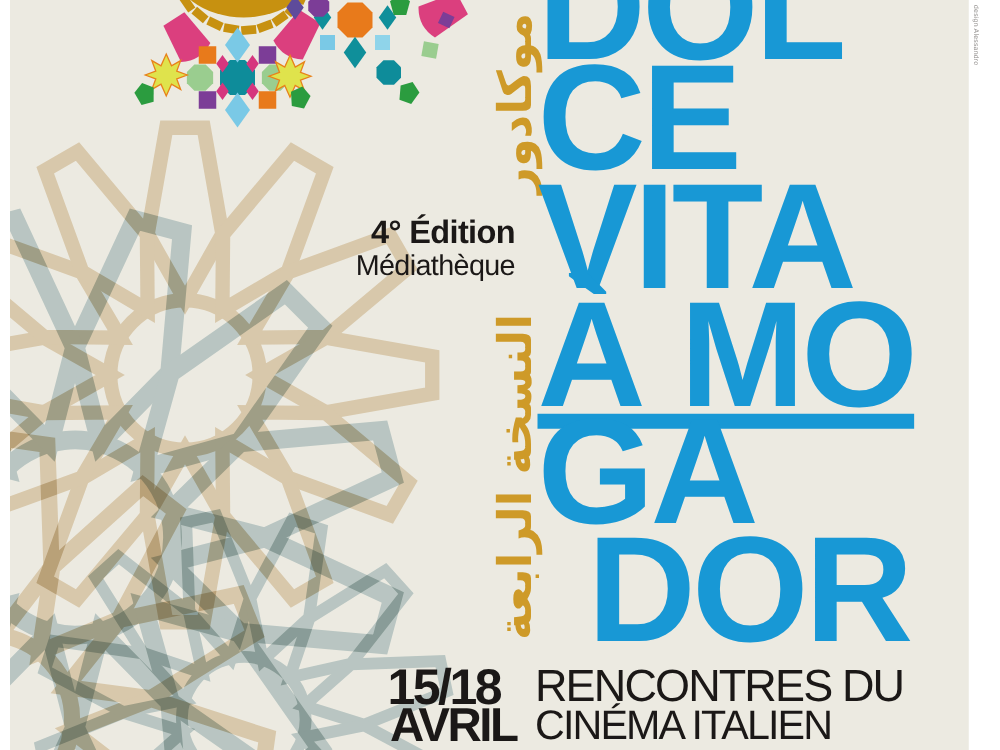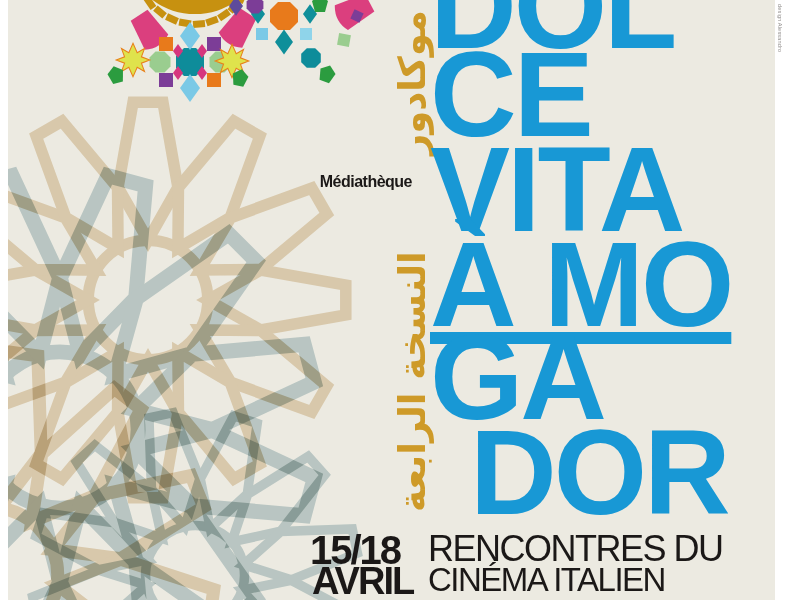--- a/index.html
+++ b/index.html
@@ -8,21 +8,21 @@
   .panel{position:absolute;left:8px;top:0;width:767px;height:600px;background:var(--c-cream,#ECEAE1);overflow:hidden;}
   .deco{position:absolute;left:-8px;top:0;}
   .lattice{opacity:.88;}
   .lat-beige{stroke:var(--c-beige,#D6C4A4);mix-blend-mode:multiply;}
   .lat-gblue{stroke:var(--c-grayblue,#B2C1BE);mix-blend-mode:multiply;}
   .txt{position:absolute;white-space:nowrap;}
   .title-line{left:430px;color:var(--c-blue,#1898D5);font-weight:700;font-size:120px;line-height:1;letter-spacing:-3px;}
   .arabic{color:var(--c-gold,#CE9A28);font-family:"DejaVu Sans",sans-serif;font-weight:700;font-size:37px;line-height:42px;transform:rotate(-90deg);transform-origin:top left;}
   .edition{left:160px;top:170px;width:252px;text-align:right;color:var(--c-ink,#1B1817);}
   .edition .l1{font-size:26px;font-weight:700;line-height:30px;letter-spacing:-.5px;}
-  .edition .l2,.edition .l3{font-size:16px;font-weight:700;line-height:24px;letter-spacing:-.5px;}
+  .edition .l2,.edition .l3{font-size:23px;font-weight:400;line-height:24px;letter-spacing:-.5px;}
   .date-days{left:310px;top:530px;color:var(--c-ink,#1B1817);font-size:40px;font-weight:700;line-height:1;letter-spacing:-2px;}
   .date-month{left:312px;top:562px;color:var(--c-ink,#1B1817);font-size:38px;font-weight:700;line-height:1;letter-spacing:-2px;}
   .sub1{left:428px;top:531px;color:var(--c-ink,#1B1817);font-size:36px;font-weight:400;line-height:1;letter-spacing:-1.5px;}
   .sub2{left:428px;top:563px;color:var(--c-ink,#1B1817);font-size:33px;font-weight:400;line-height:1;letter-spacing:-1.5px;}
   .credit{left:783px;top:4px;color:var(--c-credit,#8F8C8A);font-size:5.5px;line-height:7px;letter-spacing:.2px;transform:rotate(90deg);transform-origin:top left;}
 </style>
 </head>
 <body>
 
 <div class="page">
@@ -124,20 +124,21 @@
   <div>
     <div class="txt title-line" style="top:-54px;">DOL</div>
     <div class="txt title-line" style="top:34px;">CE</div>
     <div class="txt title-line" style="top:129px;">VITA</div>
     <div class="txt title-line" style="top:224px;text-decoration:underline;">À MO</div>
     <div class="txt title-line" style="top:317px;">GA</div>
     <div class="txt title-line" style="top:412px;margin-left:40px;">DOR</div>
   </div>
 
   <div class="txt edition">
+    <div class="l1">4° Édition</div>
     <div class="l2">Médiathèque</div>
   </div>
 
   <div class="txt date-days">15/18</div>
   <div class="txt date-month">AVRIL</div>
 
   <div class="txt sub1">RENCONTRES DU</div>
   <div class="txt sub2">CINÉMA ITALIEN</div>
 
   <div class="txt credit">design Alessandro</div>

